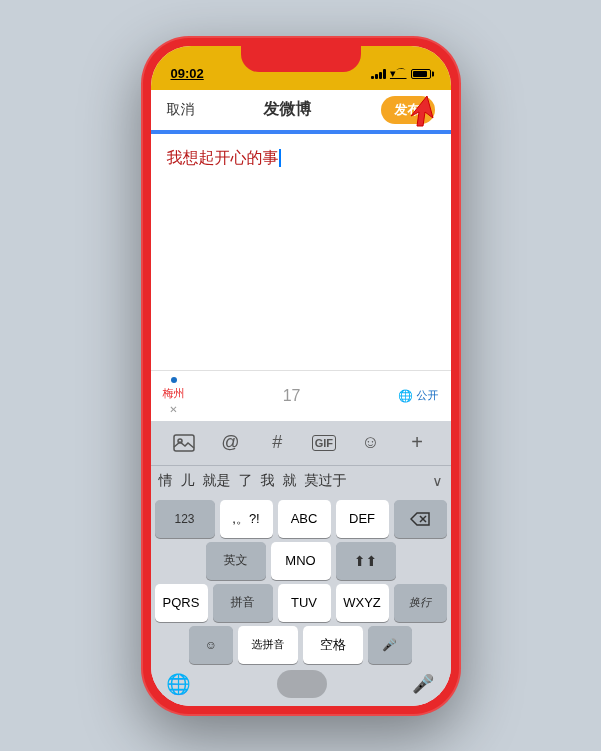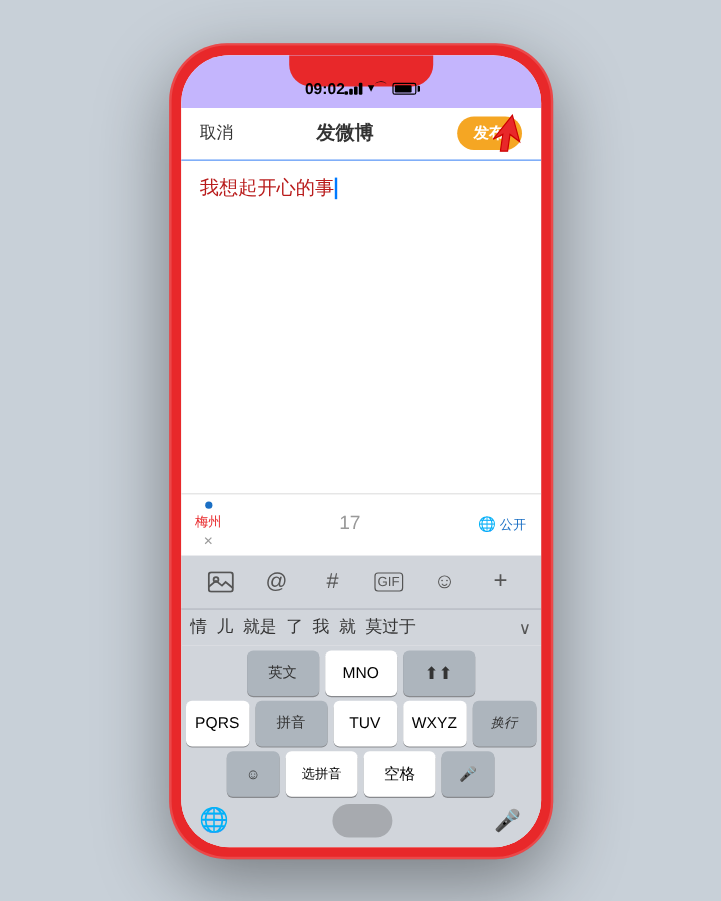--- a/index.html
+++ b/index.html
@@ -30,27 +30,28 @@
       border-radius: 40px;
       overflow: hidden;
       position: relative;
       display: flex;
       flex-direction: column;
     }
 
     
     .status-bar {
       height: 44px;
-      background: #c4b5fd;
-      display: flex;
-      align-items: center;
-      justify-content: center;
+      background: #eab308;
+      display: flex;
+      align-items: center;
+      justify-content: space-between;
       padding: 12px 20px 0;
       position: relative;
       flex-shrink: 0;
+      text-decoration: underline;
     }
 
     .notch {
       position: absolute;
       top: 0;
       left: 50%;
       transform: translateX(-50%);
       width: 120px;
       height: 26px;
       background: #e8282a;
@@ -120,21 +121,21 @@
     }
 
     
     .nav-bar {
       height: 44px;
       background: #ffffff;
       display: flex;
       align-items: center;
       justify-content: space-between;
       padding: 0 16px;
-      border-bottom: 1px solid #3b82f6;
+      border-bottom: 4px solid #3b82f6;
       flex-shrink: 0;
     }
 
     .nav-cancel {
       font-size: 14px;
       color: #333;
     }
 
     .nav-title {
       font-size: 16px;
@@ -413,21 +414,21 @@
           <path d="M1 13 L7 8 L12 12 L15 9 L21 14" stroke="#555" stroke-width="1.5" fill="none"></path>
         </svg>
       </div>
       <div class="media-btn">
         <span style="font-size:18px;color:#555;">@</span>
       </div>
       <div class="media-btn">
         <span style="font-size:18px;color:#555;">#</span>
       </div>
       <div class="media-btn">
-        <span style="font-size:11px;font-weight:normal;color:#555;border:1.5px solid #555;border-radius:3px;padding:1px 2px;">GIF</span>
+        <span style="font-size:11px;font-weight:bold;color:#555;border:1.5px solid #555;border-radius:3px;padding:1px 2px;">GIF</span>
       </div>
       <div class="media-btn">
         <span style="font-size:18px;color:#555;">☺</span>
       </div>
       <div class="media-btn">
         <span style="font-size:20px;color:#555;">+</span>
       </div>
     </div>
 
     <div class="suggestions-row">
@@ -435,20 +436,41 @@
       <span class="suggestion-item">儿</span>
       <span class="suggestion-item">就是</span>
       <span class="suggestion-item">了</span>
       <span class="suggestion-item">我</span>
       <span class="suggestion-item">就</span>
       <span class="suggestion-item">莫过于</span>
       <span class="suggestions-chevron">∨</span>
     </div>
 
     <div class="keyboard">
+      <div class="key-row">
+        <div class="key dark wide">
+            <span>123</span>
+          </div>
+        <div class="key">
+            <span>,。?!</span>
+          </div>
+        <div class="key">
+            <span>ABC</span>
+          </div>
+        <div class="key">
+            <span>DEF</span>
+          </div>
+        <div class="key dark">
+          <svg width="20" height="16" viewBox="0 0 20 16">
+            <path d="M7 2 L1 8 L7 14 L19 14 L19 2 Z" stroke="#333" stroke-width="1.5" fill="none"></path>
+            <line x1="10" y1="5" x2="16" y2="11" stroke="#333" stroke-width="1.5"></line>
+            <line x1="16" y1="5" x2="10" y2="11" stroke="#333" stroke-width="1.5"></line>
+          </svg>
+        </div>
+      </div>
 
       <div class="key-row">
         <div class="key dark wide">
             <span>英文</span>
           </div>
         <div class="key">
             <span>MNO</span>
           </div>
         <div class="key dark">
             <span style="font-size:14px;">⬆⬆</span>

